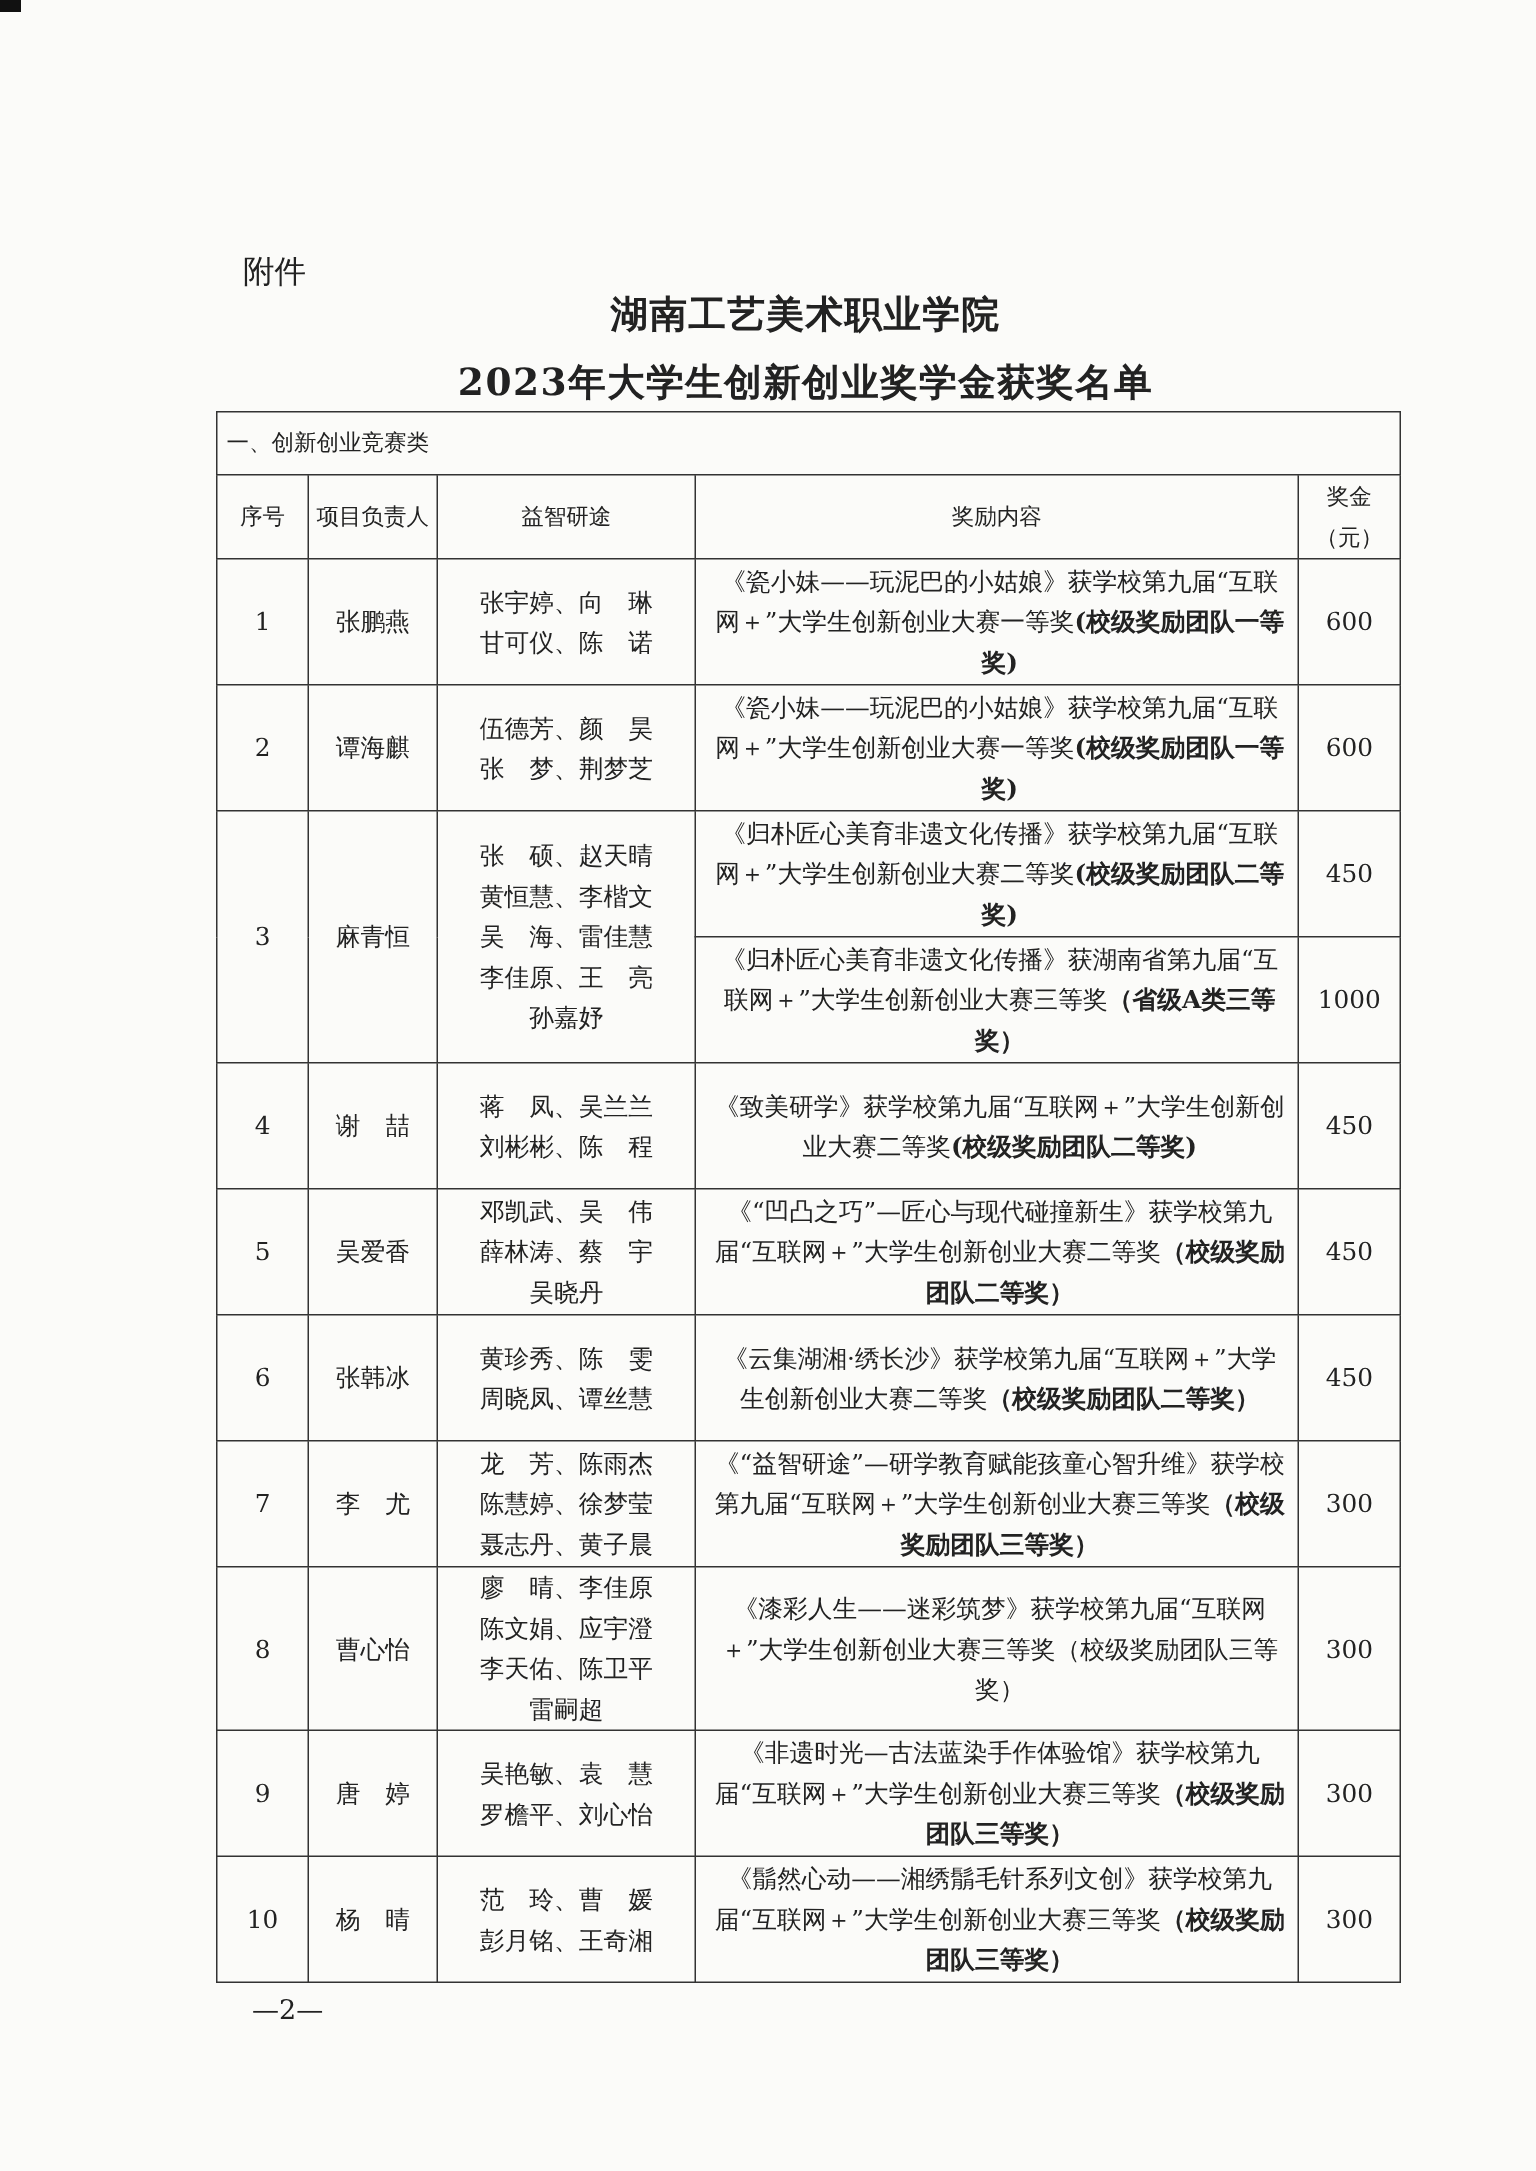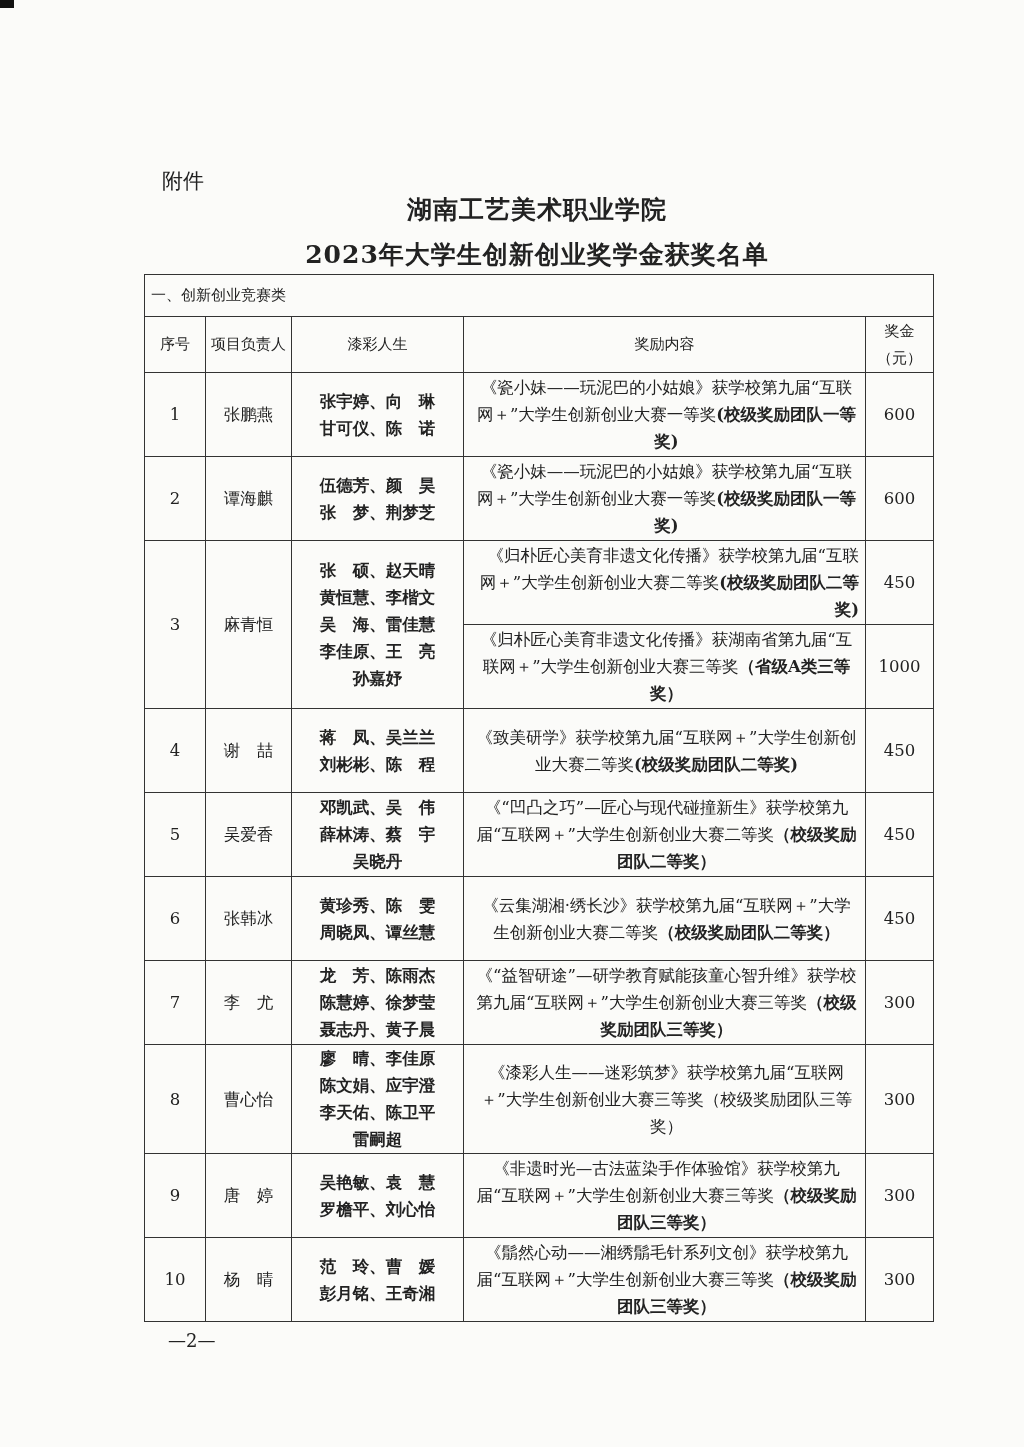--- a/index.html
+++ b/index.html
@@ -4,24 +4,24 @@
 <style>
   html,body{margin:0;padding:0;}
   body{width:1024px;height:1447px;background:#fbfbf9;position:relative;overflow:hidden;
        font-family:"DejaVu Serif","Liberation Serif",serif;color:#222;}
   .corner{position:absolute;left:0;top:0;width:14px;height:8px;background:#111;}
   .attach{position:absolute;left:162px;top:148px;font-size:21px;font-family:"DejaVu Sans","Liberation Sans",sans-serif;margin-top:19px;}
   .title1{position:absolute;left:0;width:1074px;top:193px;text-align:center;font-size:25px;font-weight:bold;letter-spacing:1px;}
   .title2{position:absolute;left:0;width:1074px;top:238px;text-align:center;font-size:25px;font-weight:bold;letter-spacing:1px;}
   table{position:absolute;left:144px;top:274px;width:789px;border-collapse:collapse;table-layout:fixed;}
   td,th{border:1.5px solid #333;font-size:16.5px;line-height:27px;padding:0;vertical-align:middle;font-weight:normal;}
-  .sect td{height:41px;padding-left:6px;font-size:15px;font-family:Liberation Serif, serif;}
+  .sect td{height:41px;padding-left:6px;font-size:15px;font-family:Liberation Sans, sans-serif;}
   th{height:55px;text-align:center;font-size:15px;font-family:"DejaVu Sans","Liberation Sans",sans-serif;}
   .c{text-align:center;}
-  .mem{text-align:center;padding:0 4px;font-weight:bold;}
+  .mem{text-align:center;padding:0 4px;}
   .award{padding:0 6px 0 10px;text-align:center;}
   .award b{font-weight:bold;}
   .pageno{position:absolute;left:168px;top:1330px;font-size:18px;}
 </style>
 </head>
 <body>
 
 <div class="corner"></div>
 <div class="attach">附件</div>
 <div class="title1">湖南工艺美术职业学院</div>
@@ -35,21 +35,21 @@
       <col style="width:402px">
       <col style="width:68px">
   </colgroup>
   <tbody id="tbody">
     <tr class="sect">
         <td colspan="5">一、创新创业竞赛类</td>
       </tr>
     <tr>
       <th>序号</th>
       <th><span>项目负责人</span></th>
-      <th>漆彩人生</th>
+      <th>益智研途</th>
       <th>奖励内容</th>
       <th>奖金（元）</th>
     </tr>
   <tr>
         <td class="c" rowspan="1">1</td>
         <td class="c" rowspan="1">张鹏燕</td>
         <td class="mem" rowspan="1">
           <div>张宇婷、向　琳</div>
           <div>甘可仪、陈　诺</div>
         </td>
@@ -69,21 +69,21 @@
       <tr>
         <td class="c" rowspan="2">3</td>
         <td class="c" rowspan="2">麻青恒</td>
         <td class="mem" rowspan="2">
           <div>张　硕、赵天晴</div>
           <div>黄恒慧、李楷文</div>
           <div>吴　海、雷佳慧</div>
           <div>李佳原、王　亮</div>
           <div>孙嘉妤</div>
         </td>
-        <td class="award" style="height: 83px; text-align: right;"><span>《归朴匠心美育非遗文化传播》获学校第九届“互联网＋”大学生创新创业大赛二等奖</span><b>(校级奖励团队二等奖)</b></td>
+        <td class="award" style="height: 83px;"><span>《归朴匠心美育非遗文化传播》获学校第九届“互联网＋”大学生创新创业大赛二等奖</span><b>(校级奖励团队二等奖)</b></td>
         <td class="c">450</td>
       </tr>
       <tr>
         <td class="award" style="height: 83px; text-align: center;"><span>《归朴匠心美育非遗文化传播》获湖南省第九届“互联网＋”大学生创新创业大赛三等奖</span><b>（省级A类三等奖）</b></td>
         <td class="c">1000</td>
       </tr>
       <tr>
         <td class="c" rowspan="1">4</td>
         <td class="c" rowspan="1">谢　喆</td>
         <td class="mem" rowspan="1">

